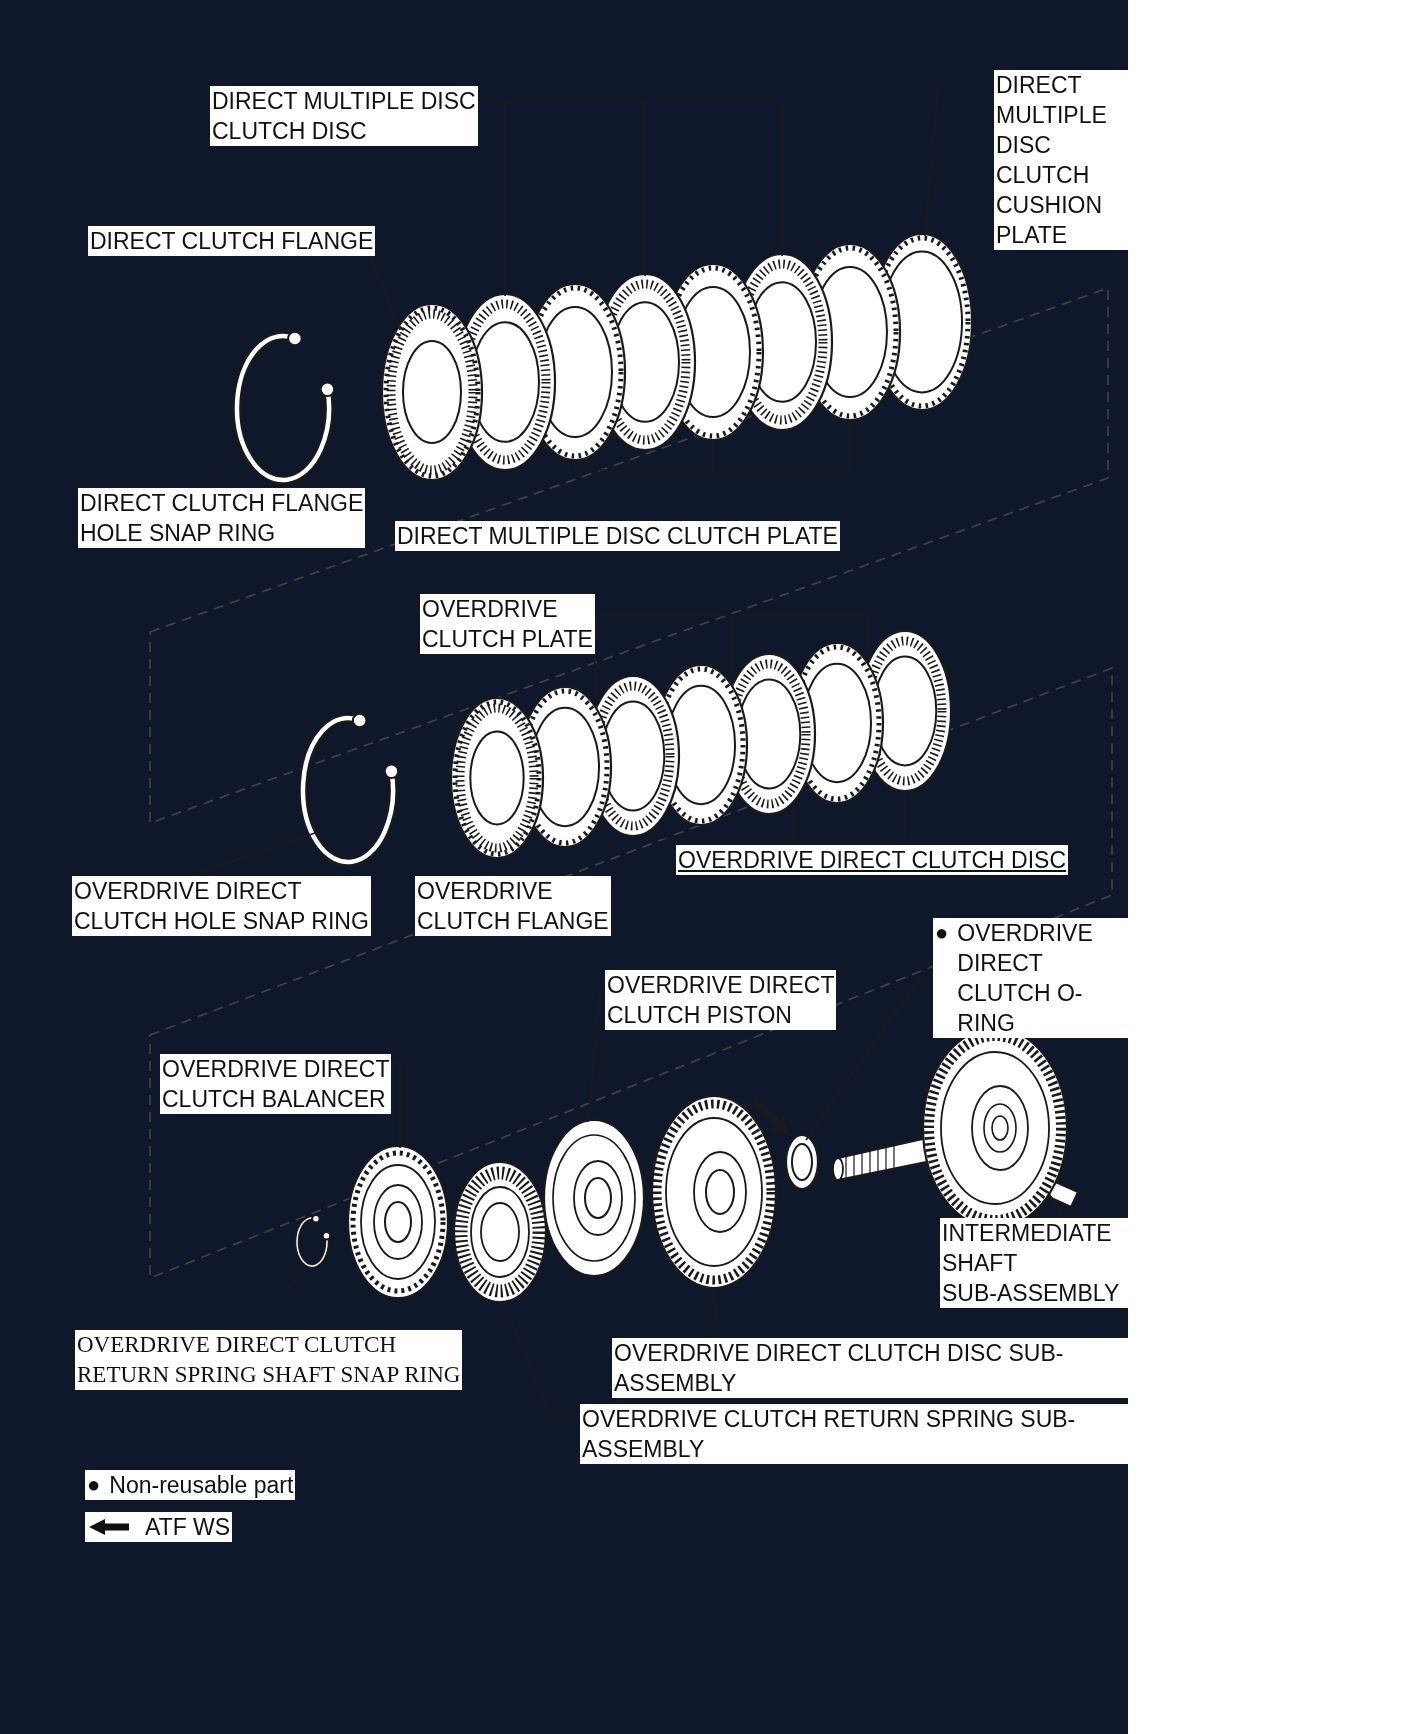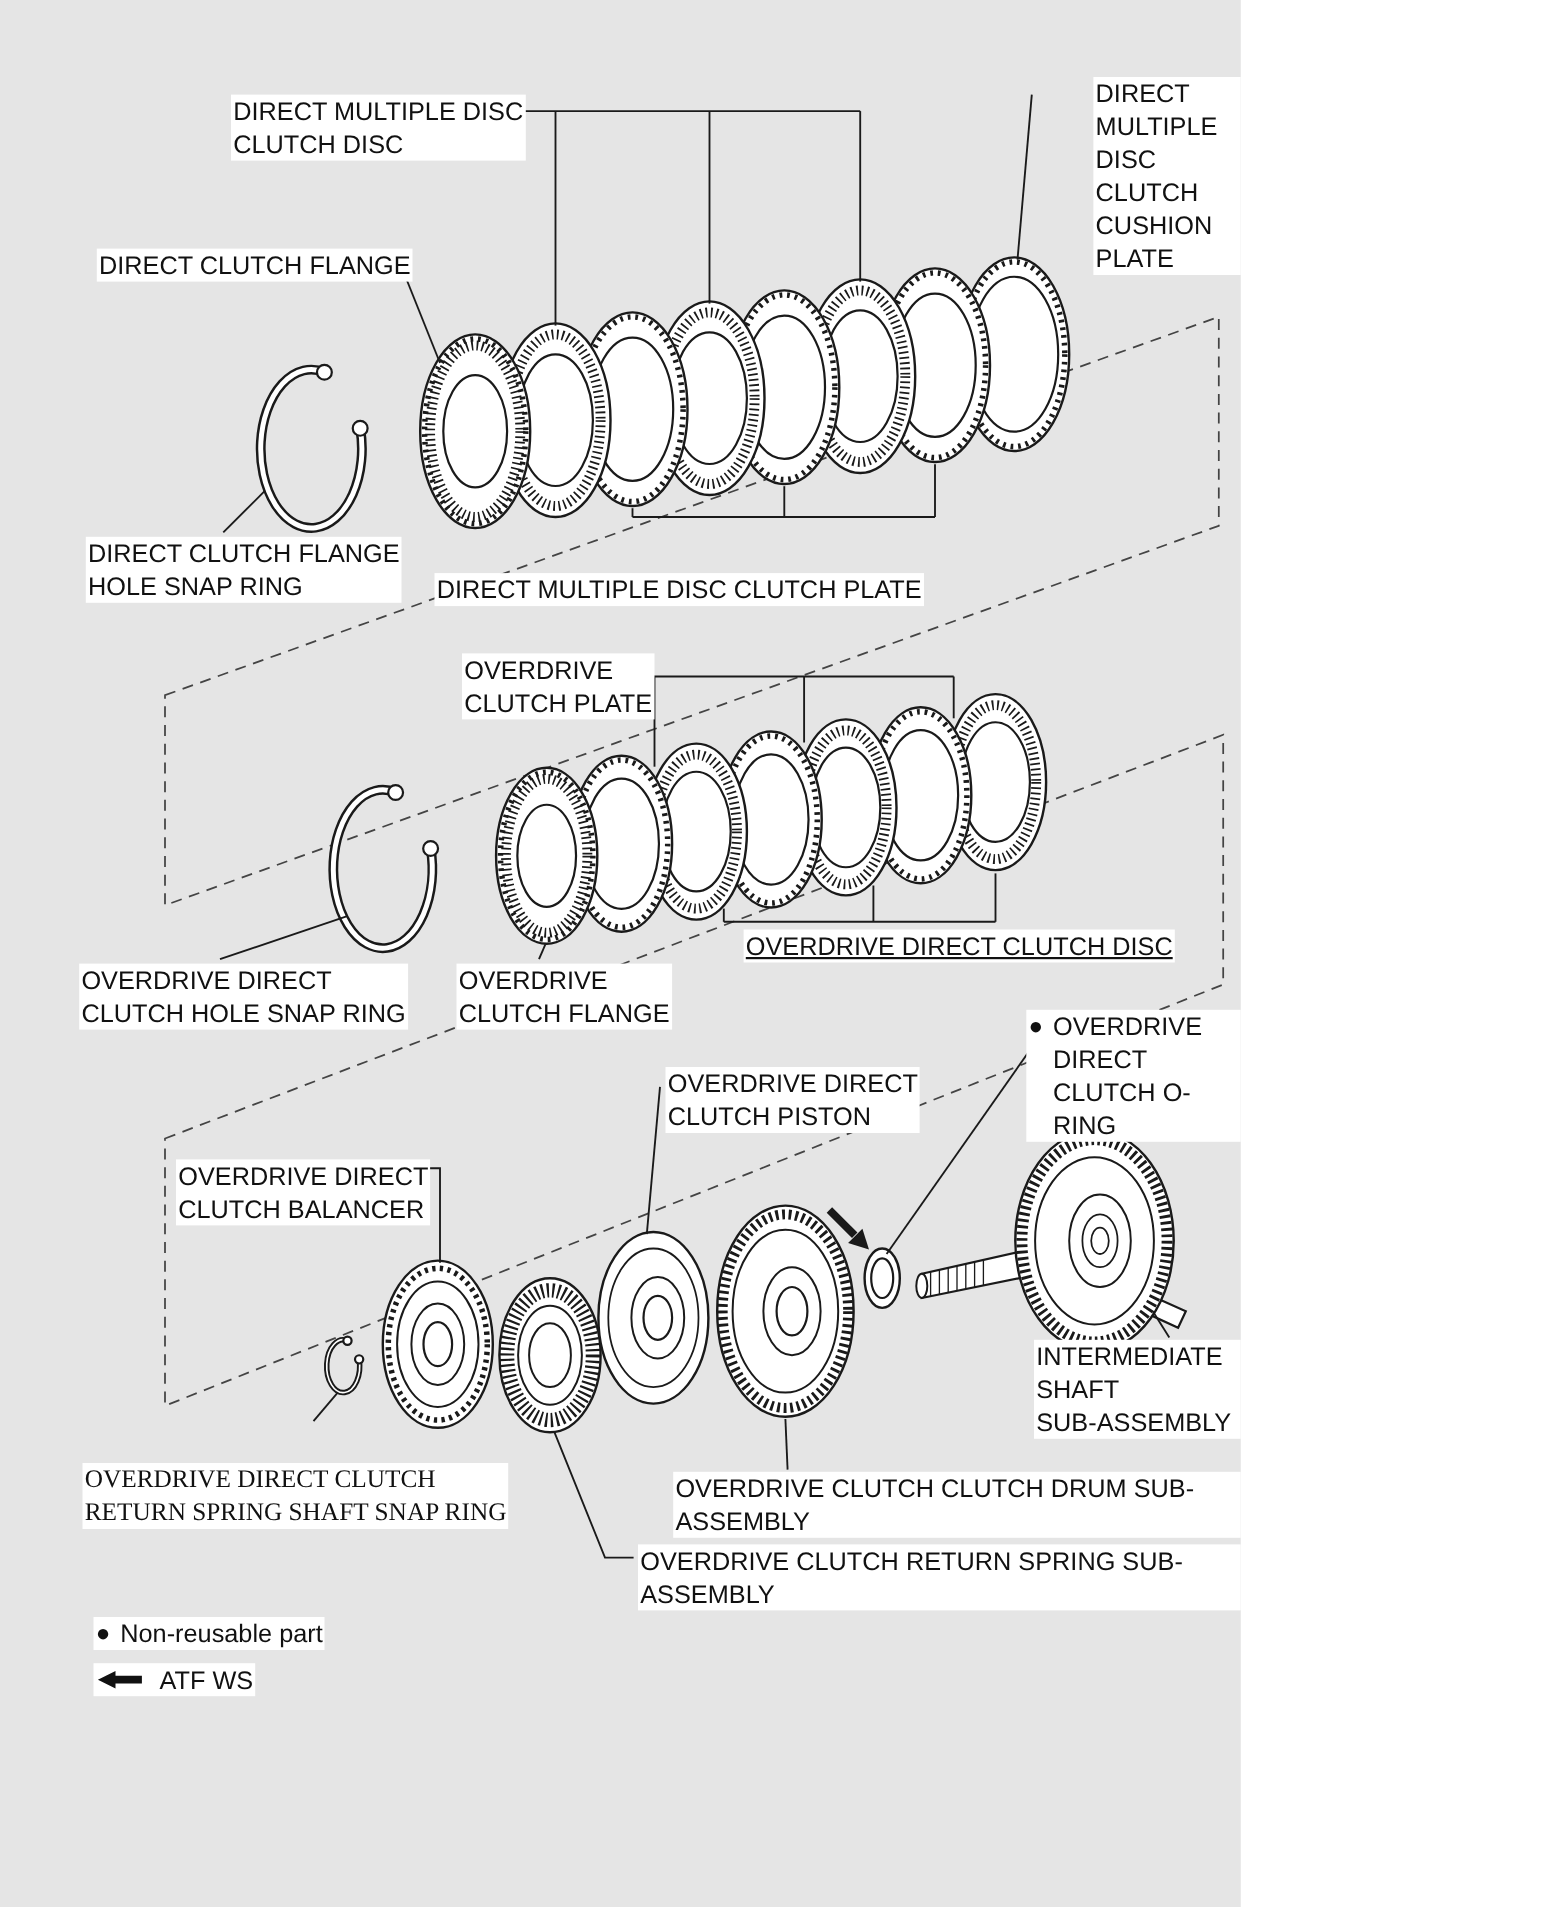--- a/index.html
+++ b/index.html
@@ -1,21 +1,21 @@
 <!DOCTYPE html>
 <html><head>
 <meta charset="utf-8">
 <style>
   * { box-sizing: border-box; }
   body { margin: 0; background: #fff; }
   .page {
     position: relative;
     width: 1128px;
     height: 1734px;
-    background: #e5e5e5;
+    background: #0f172a;
     font-family: "Liberation Sans", sans-serif;
     color: #111;
     overflow: hidden;
   }
   #art { position: absolute; left: 0; top: 0; }
   .label {
     position: absolute;
     font-size: 23px;
     line-height: 30px;
     white-space: pre-line;
@@ -251,21 +251,21 @@
 
   <div class="label" style="left:160px; top:1054px;">OVERDRIVE DIRECT
 CLUTCH BALANCER</div>
 
   <div class="label" style="left:940px; top:1218px;">INTERMEDIATE SHAFT
 SUB-ASSEMBLY</div>
 
   <div class="label" style="left:75px; top:1330px;font-family:Liberation Serif, serif;">OVERDRIVE DIRECT CLUTCH
 RETURN SPRING SHAFT SNAP RING</div>
 
-  <div class="label" style="left:612px; top:1338px;">OVERDRIVE CLUTCH CLUTCH DRUM SUB-ASSEMBLY</div>
+  <div class="label" style="left:612px; top:1338px;">OVERDRIVE DIRECT CLUTCH DISC SUB-ASSEMBLY</div>
 
   <div class="label" style="left:580px; top:1404px;">OVERDRIVE CLUTCH RETURN SPRING SUB-ASSEMBLY</div>
 
   <div class="label flex" style="left:85px; top:1470px;">
     <span class="bullet">●</span>
     <span>Non-reusable part</span>
   </div>
 
   <div class="label flex" style="left:85px; top:1512px;gap:14px;">
     <svg class="atf-arrow" width="44" height="22" viewBox="0 0 44 22">

